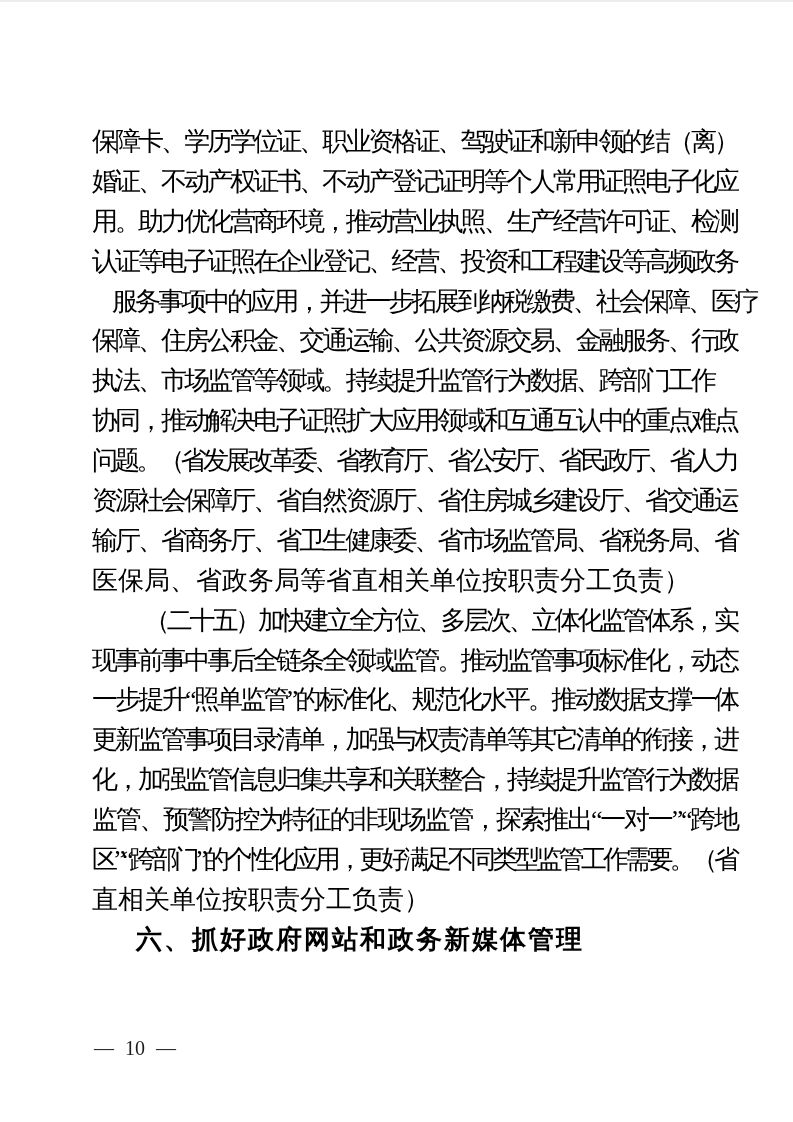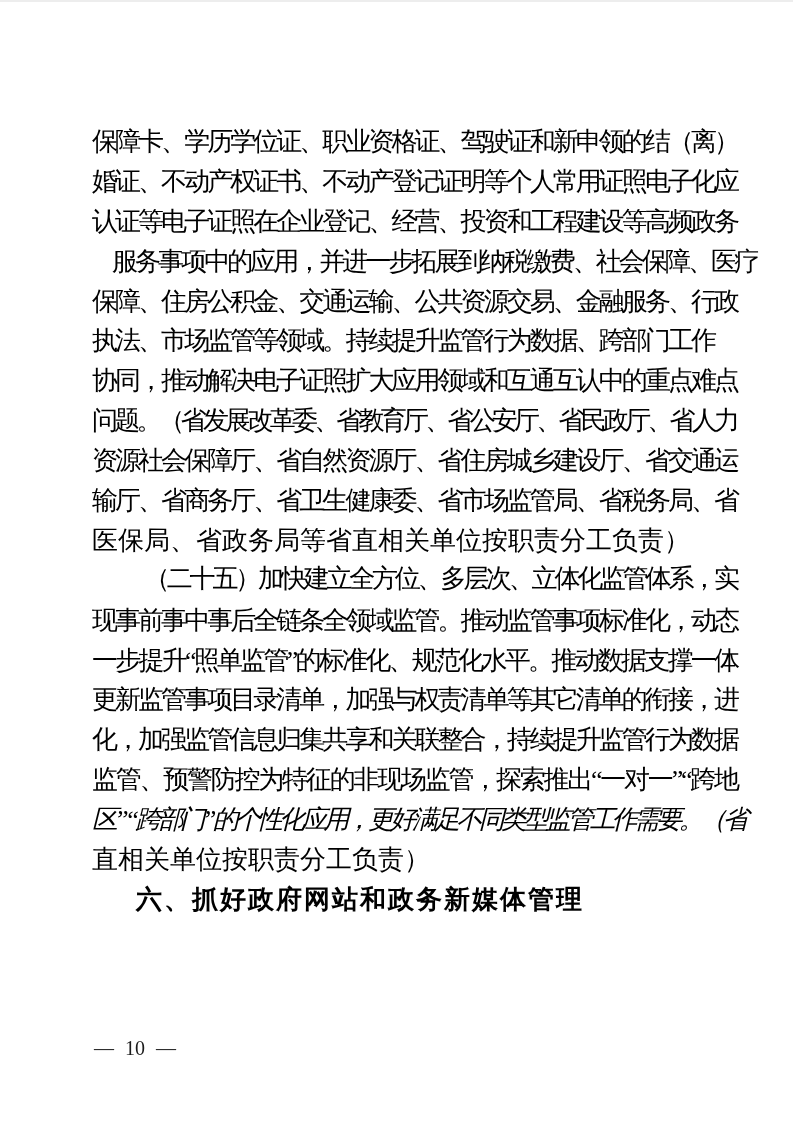--- a/index.html
+++ b/index.html
@@ -55,36 +55,37 @@
 </style>
 </head>
 <body>
 
 <div class="page">
   <div class="top-edge"></div>
 
   <div class="body-block">
     <p class="ln j" style="letter-spacing: -2.96296px;"><span>保障卡、学历学位证、职业资格证、驾驶证和新申领的结（离）</span></p>
     <p class="ln j" style="letter-spacing: -2.96296px;"><span>婚证、不动产权证书、不动产登记证明等个人常用证照电子化应</span></p>
+    <p class="ln j" style="letter-spacing: -2.96296px;"><span>用。助力优化营商环境，推动营业执照、生产经营许可证、检测</span></p>
     <p class="ln j" style="letter-spacing: -2.96296px;"><span>认证等电子证照在企业登记、经营、投资和工程建设等高频政务</span></p>
     <p class="ln j" style="letter-spacing: -2.96296px; margin-left: 20px;"><span>服务事项中的应用，并进一步拓展到纳税缴费、社会保障、医疗</span></p>
     <p class="ln j" style="letter-spacing: -2.96296px;"><span>保障、住房公积金、交通运输、公共资源交易、金融服务、行政</span></p>
     <p class="ln j" style="letter-spacing: -2.96296px;"><span>执法、市场监管等领域。持续提升监管行为数据、跨部门工作</span></p>
     <p class="ln j" style="letter-spacing: -2.96296px;"><span>协同，推动解决电子证照扩大应用领域和互通互认中的重点难点</span></p>
     <p class="ln j" style="letter-spacing: -3.78571px;"><span>问题。（省发展改革委、省教育厅、省公安厅、省民政厅、省人力</span></p>
     <p class="ln j" style="letter-spacing: -2.96296px;"><span>资源社会保障厅、省自然资源厅、省住房城乡建设厅、省交通运</span></p>
     <p class="ln j" style="letter-spacing: -2.96296px;"><span>输厅、省商务厅、省卫生健康委、省市场监管局、省税务局、省</span></p>
     <p class="ln">医保局、省政务局等省直相关单位按职责分工负责）</p>
-    <p class="ln j indent" style="letter-spacing: -3.2px; font-family: Liberation Mono, monospace;"><span>（二十五）加快建立全方位、多层次、立体化监管体系，实</span></p>
+    <p class="ln j indent" style="letter-spacing: -3.2px;"><span>（二十五）加快建立全方位、多层次、立体化监管体系，实</span></p>
     <p class="ln j" style="letter-spacing: -2.96296px;"><span>现事前事中事后全链条全领域监管。推动监管事项标准化，动态</span></p>
     <p class="ln j" style="letter-spacing: -2.75335px;"><span>一步提升“照单监管”的标准化、规范化水平。推动数据支撑一体</span></p>
     <p class="ln j" style="letter-spacing: -2.96296px;"><span>更新监管事项目录清单，加强与权责清单等其它清单的衔接，进</span></p>
     <p class="ln j" style="letter-spacing: -2.96296px;"><span>化，加强监管信息归集共享和关联整合，持续提升监管行为数据</span></p>
     <p class="ln j" style="letter-spacing: -2.23661px;"><span>监管、预警防控为特征的非现场监管，探索推出“一对一”“跨地</span></p>
-    <p class="ln j" style="letter-spacing: -3.82083px; font-style: italic;"><span>区”“跨部门”的个性化应用，更好满足不同类型监管工作需要。（省</span></p>
+    <p class="ln j" style="letter-spacing: -3.82083px;"><span>区”“跨部门”的个性化应用，更好满足不同类型监管工作需要。（省</span></p>
     <p class="ln">直相关单位按职责分工负责）</p>
     <p class="ln heading">六、抓好政府网站和政务新媒体管理</p>
   </div>
 
   <div class="footer">
     <span class="dash">—</span>
     <span class="pagenum">10</span>
     <span class="dash">—</span>
   </div>
 </div>

